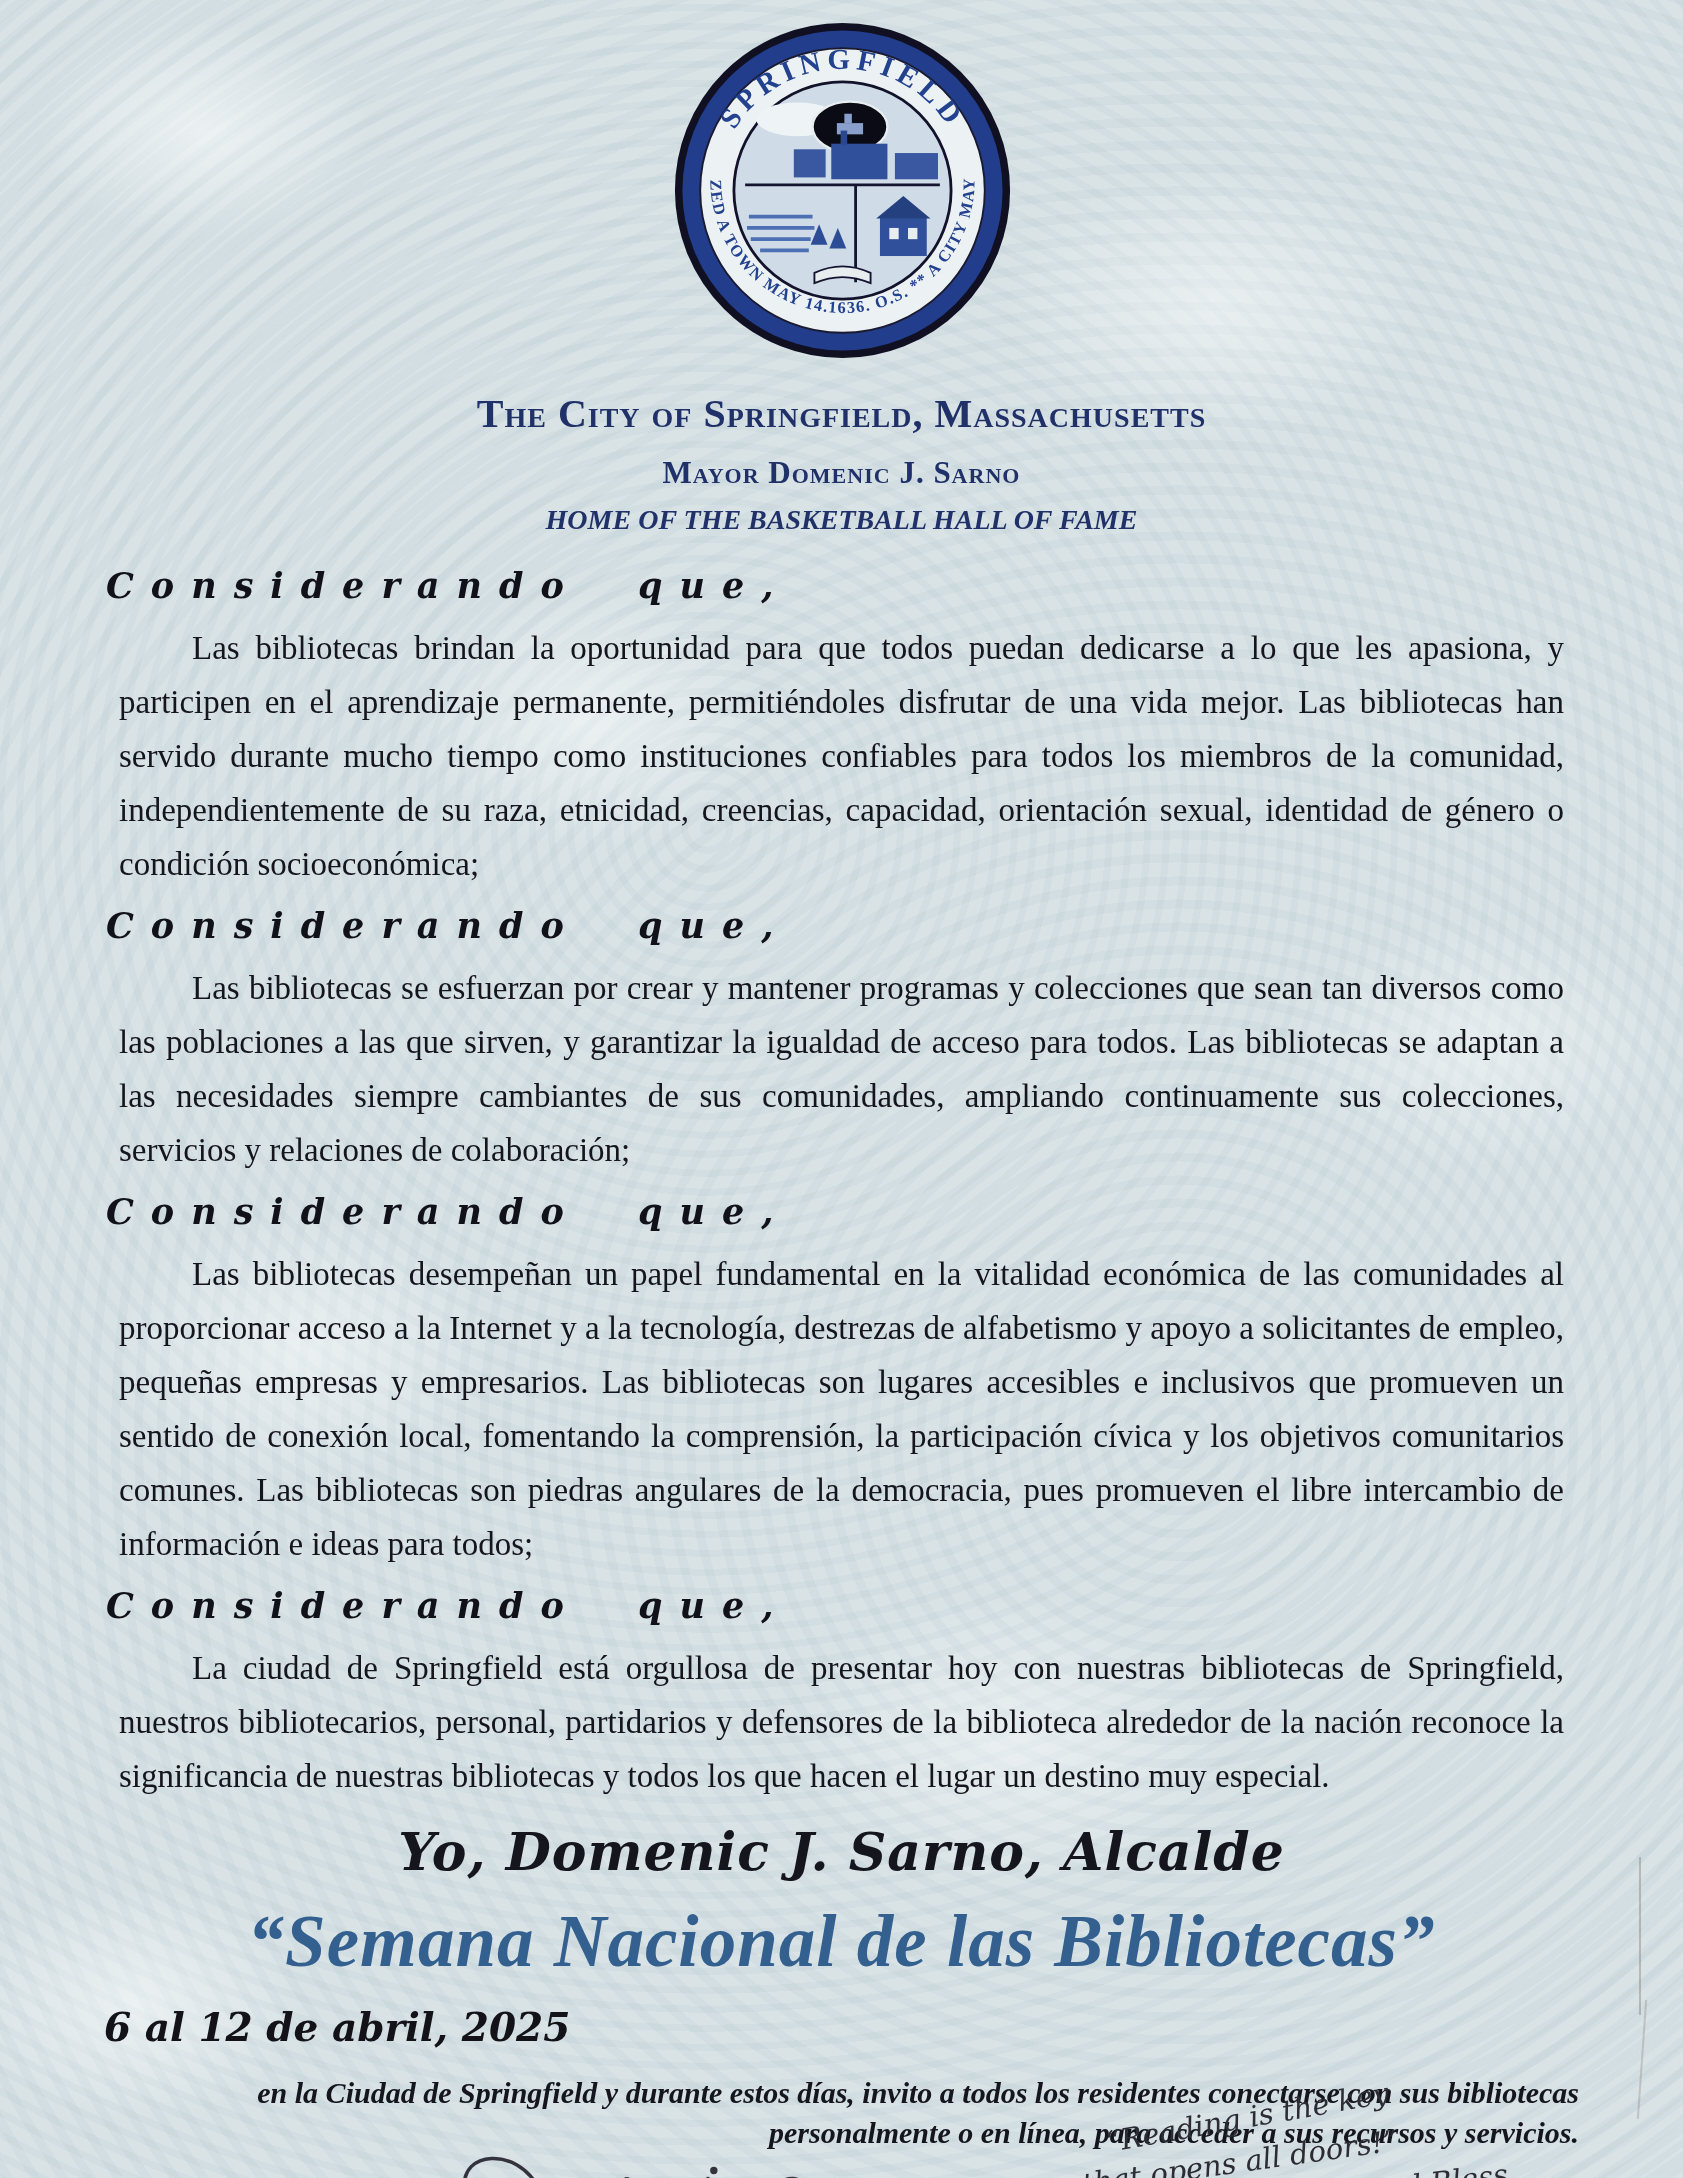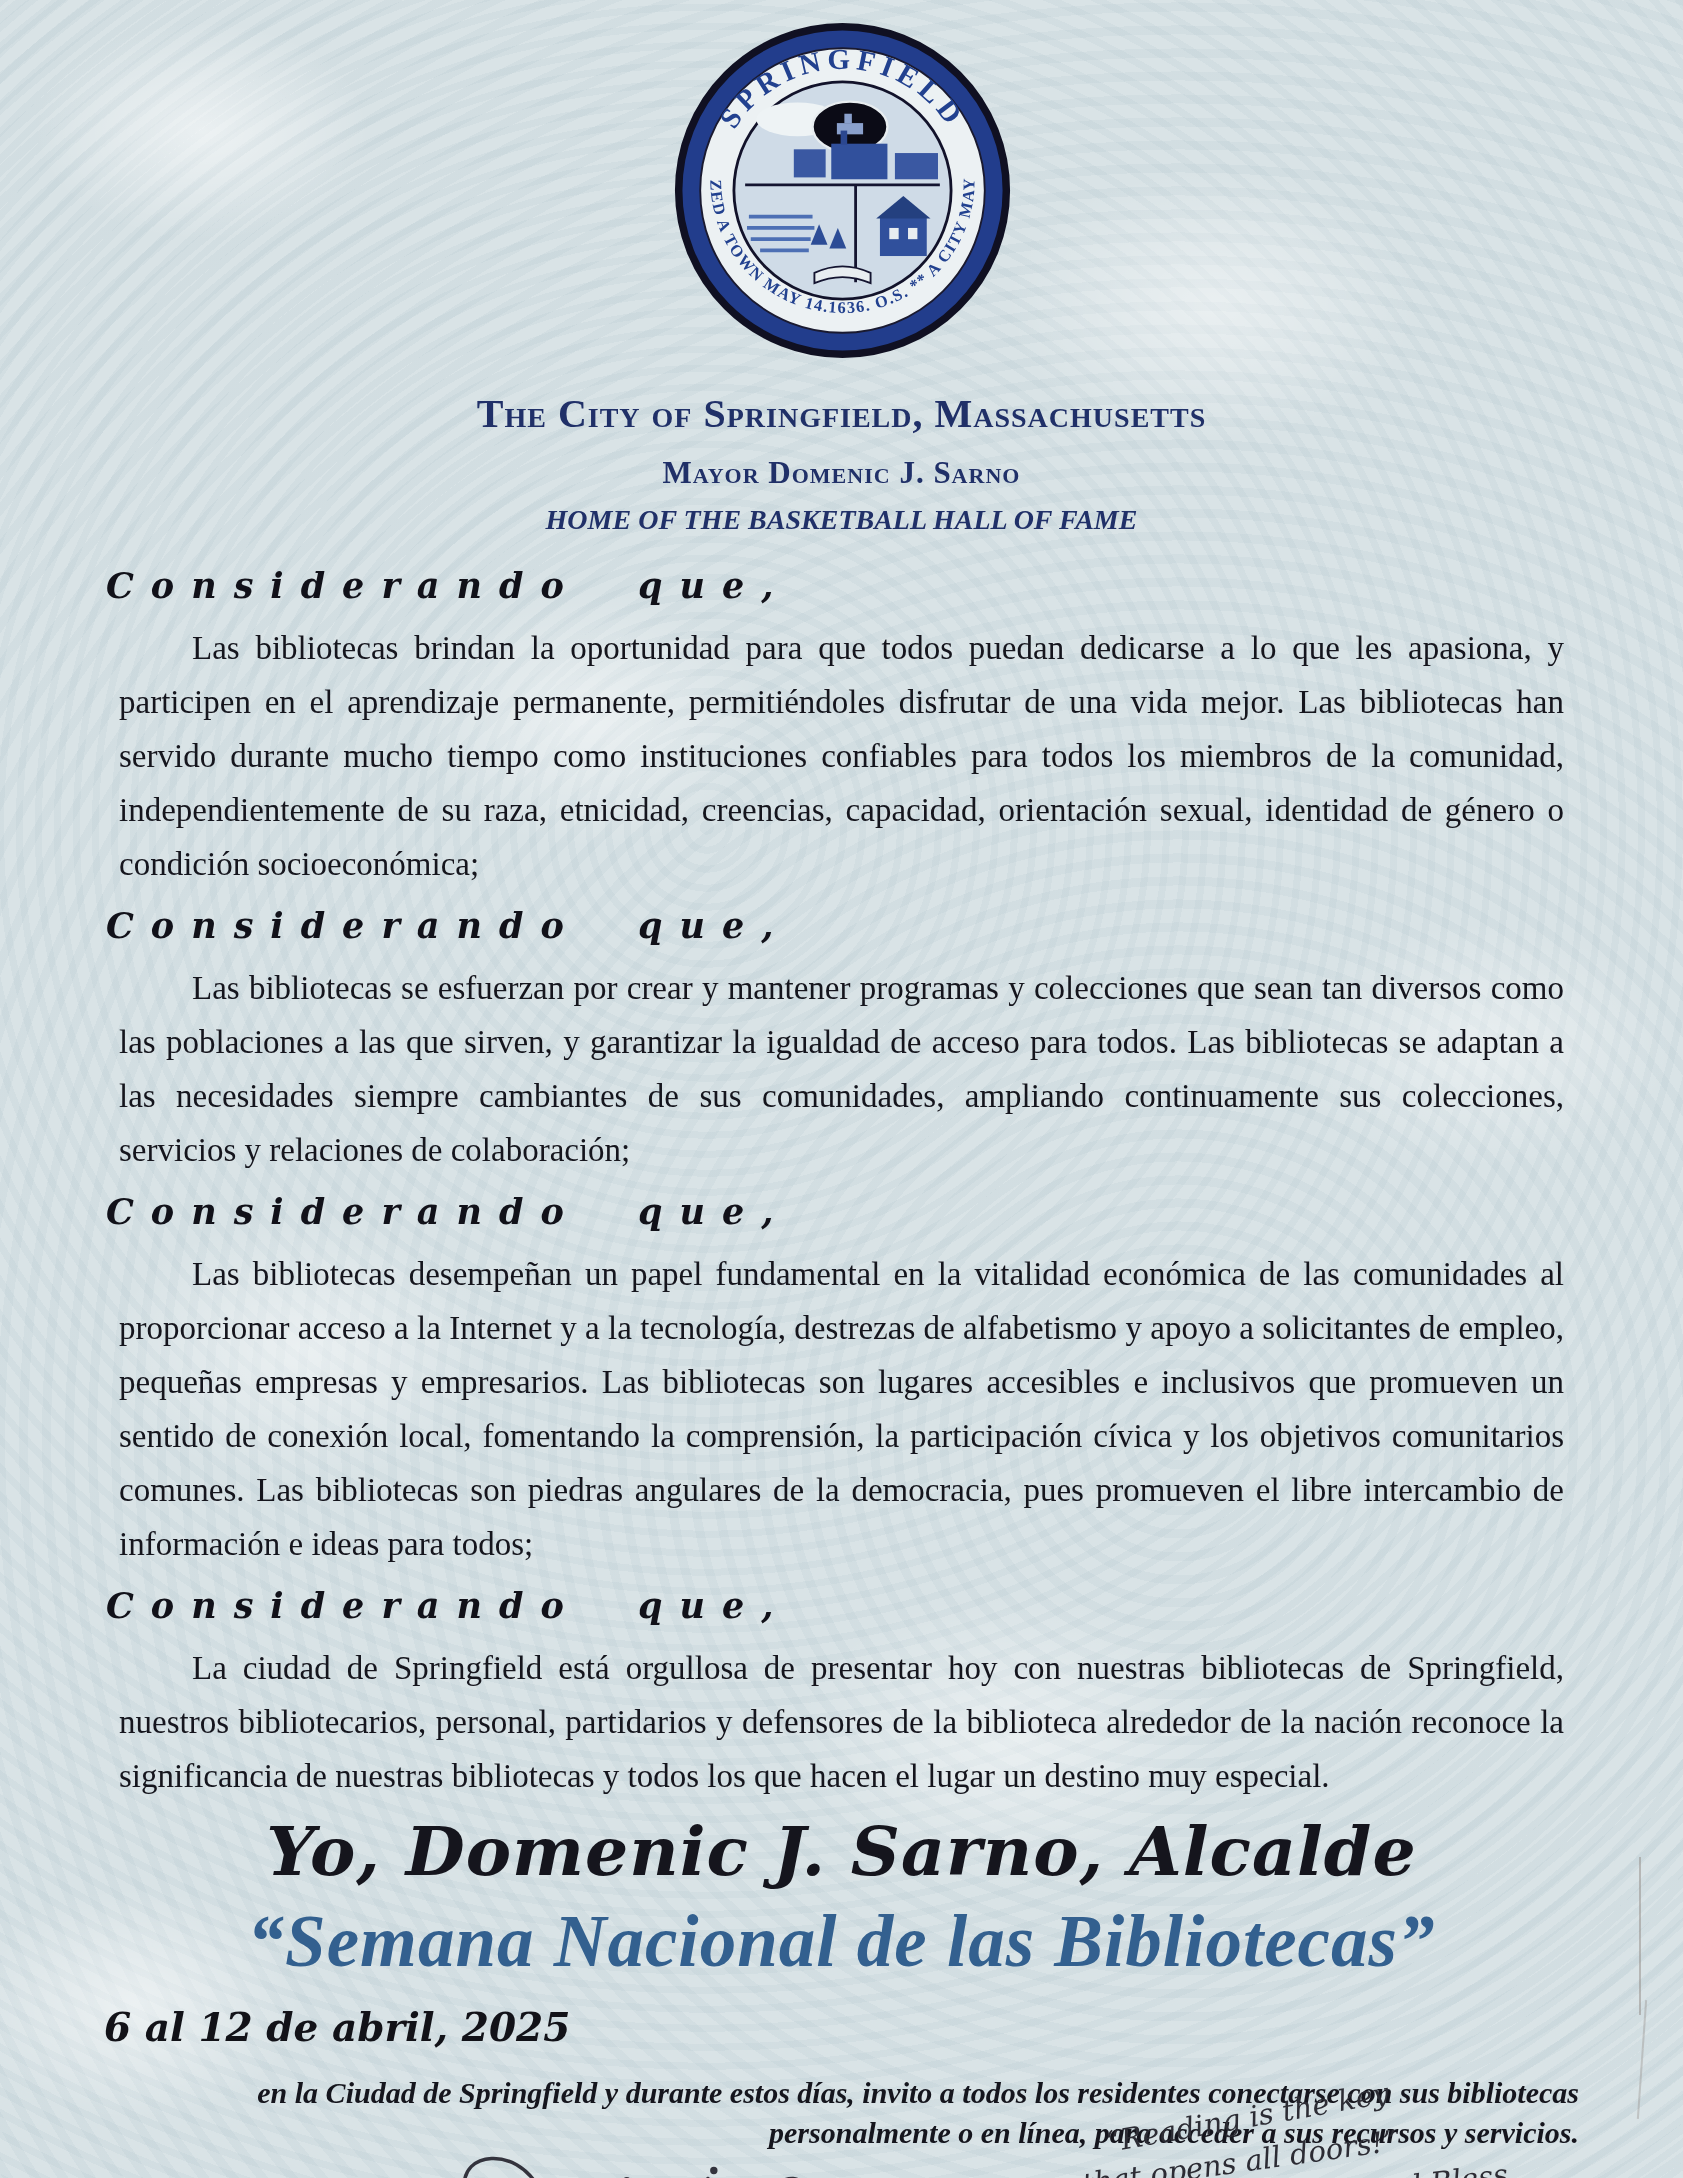--- a/index.html
+++ b/index.html
@@ -49,21 +49,21 @@
     font-size:35px;line-height:40px;letter-spacing:17px;word-spacing:28px;
     color:#111119;margin:13px 0 4px 2px;
   }
   .body-par{
     margin:15px;font-size:33px;line-height:54px;text-align:justify;text-justify:inter-word;
     text-indent:73px;color:#15151d;
   }
 
   .proclaimer{
     text-align:center;font-family:"DejaVu Serif",serif;font-style:italic;font-weight:bold;
-    font-size:68px;line-height:67px;color:#15151d;margin:12px 0 0 0;letter-spacing:1px;
+    font-size:52px;line-height:67px;color:#15151d;margin:12px 0 0 0;letter-spacing:1px;
   }
   .intro{
     text-align:center;font-size:33px;line-height:44px;color:#15151d;margin:6px 0 0 0;
   }
   .week{
     text-align:center;font-family:Liberation Serif, serif;font-style:italic;font-weight:bold;
     font-size:73px;line-height:93px;color:#33608f;margin:10px 0 0 0;letter-spacing:1px;
   }
   .dates{
     text-align:left;font-family:"DejaVu Serif",serif;font-style:italic;font-weight:bold;

